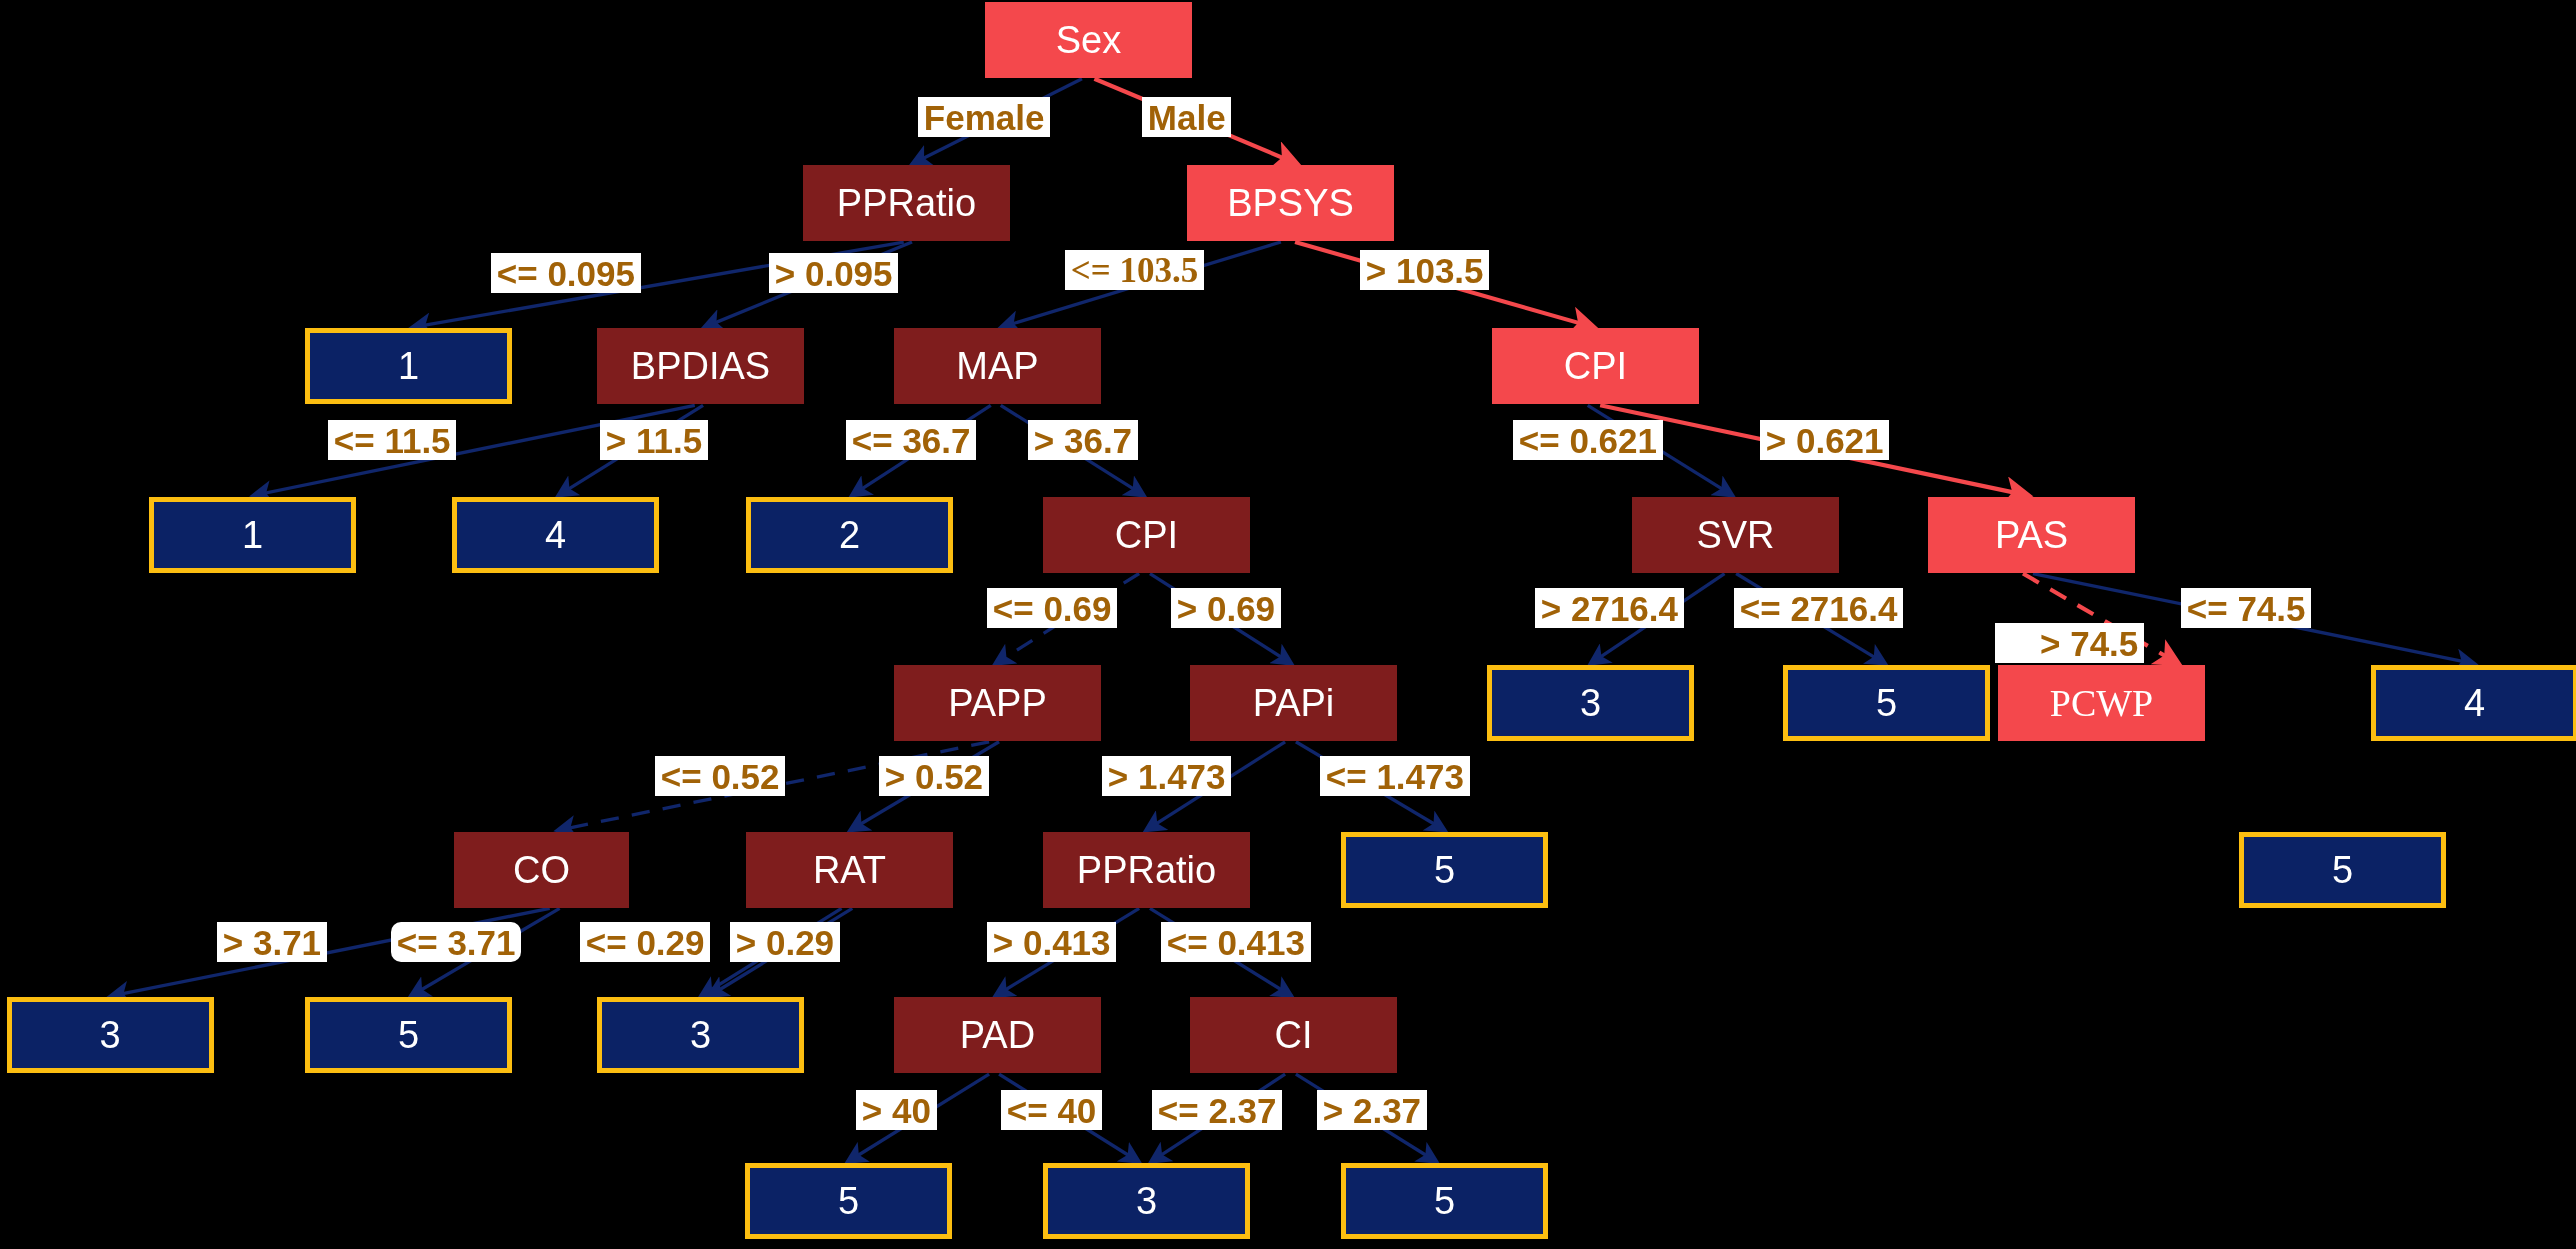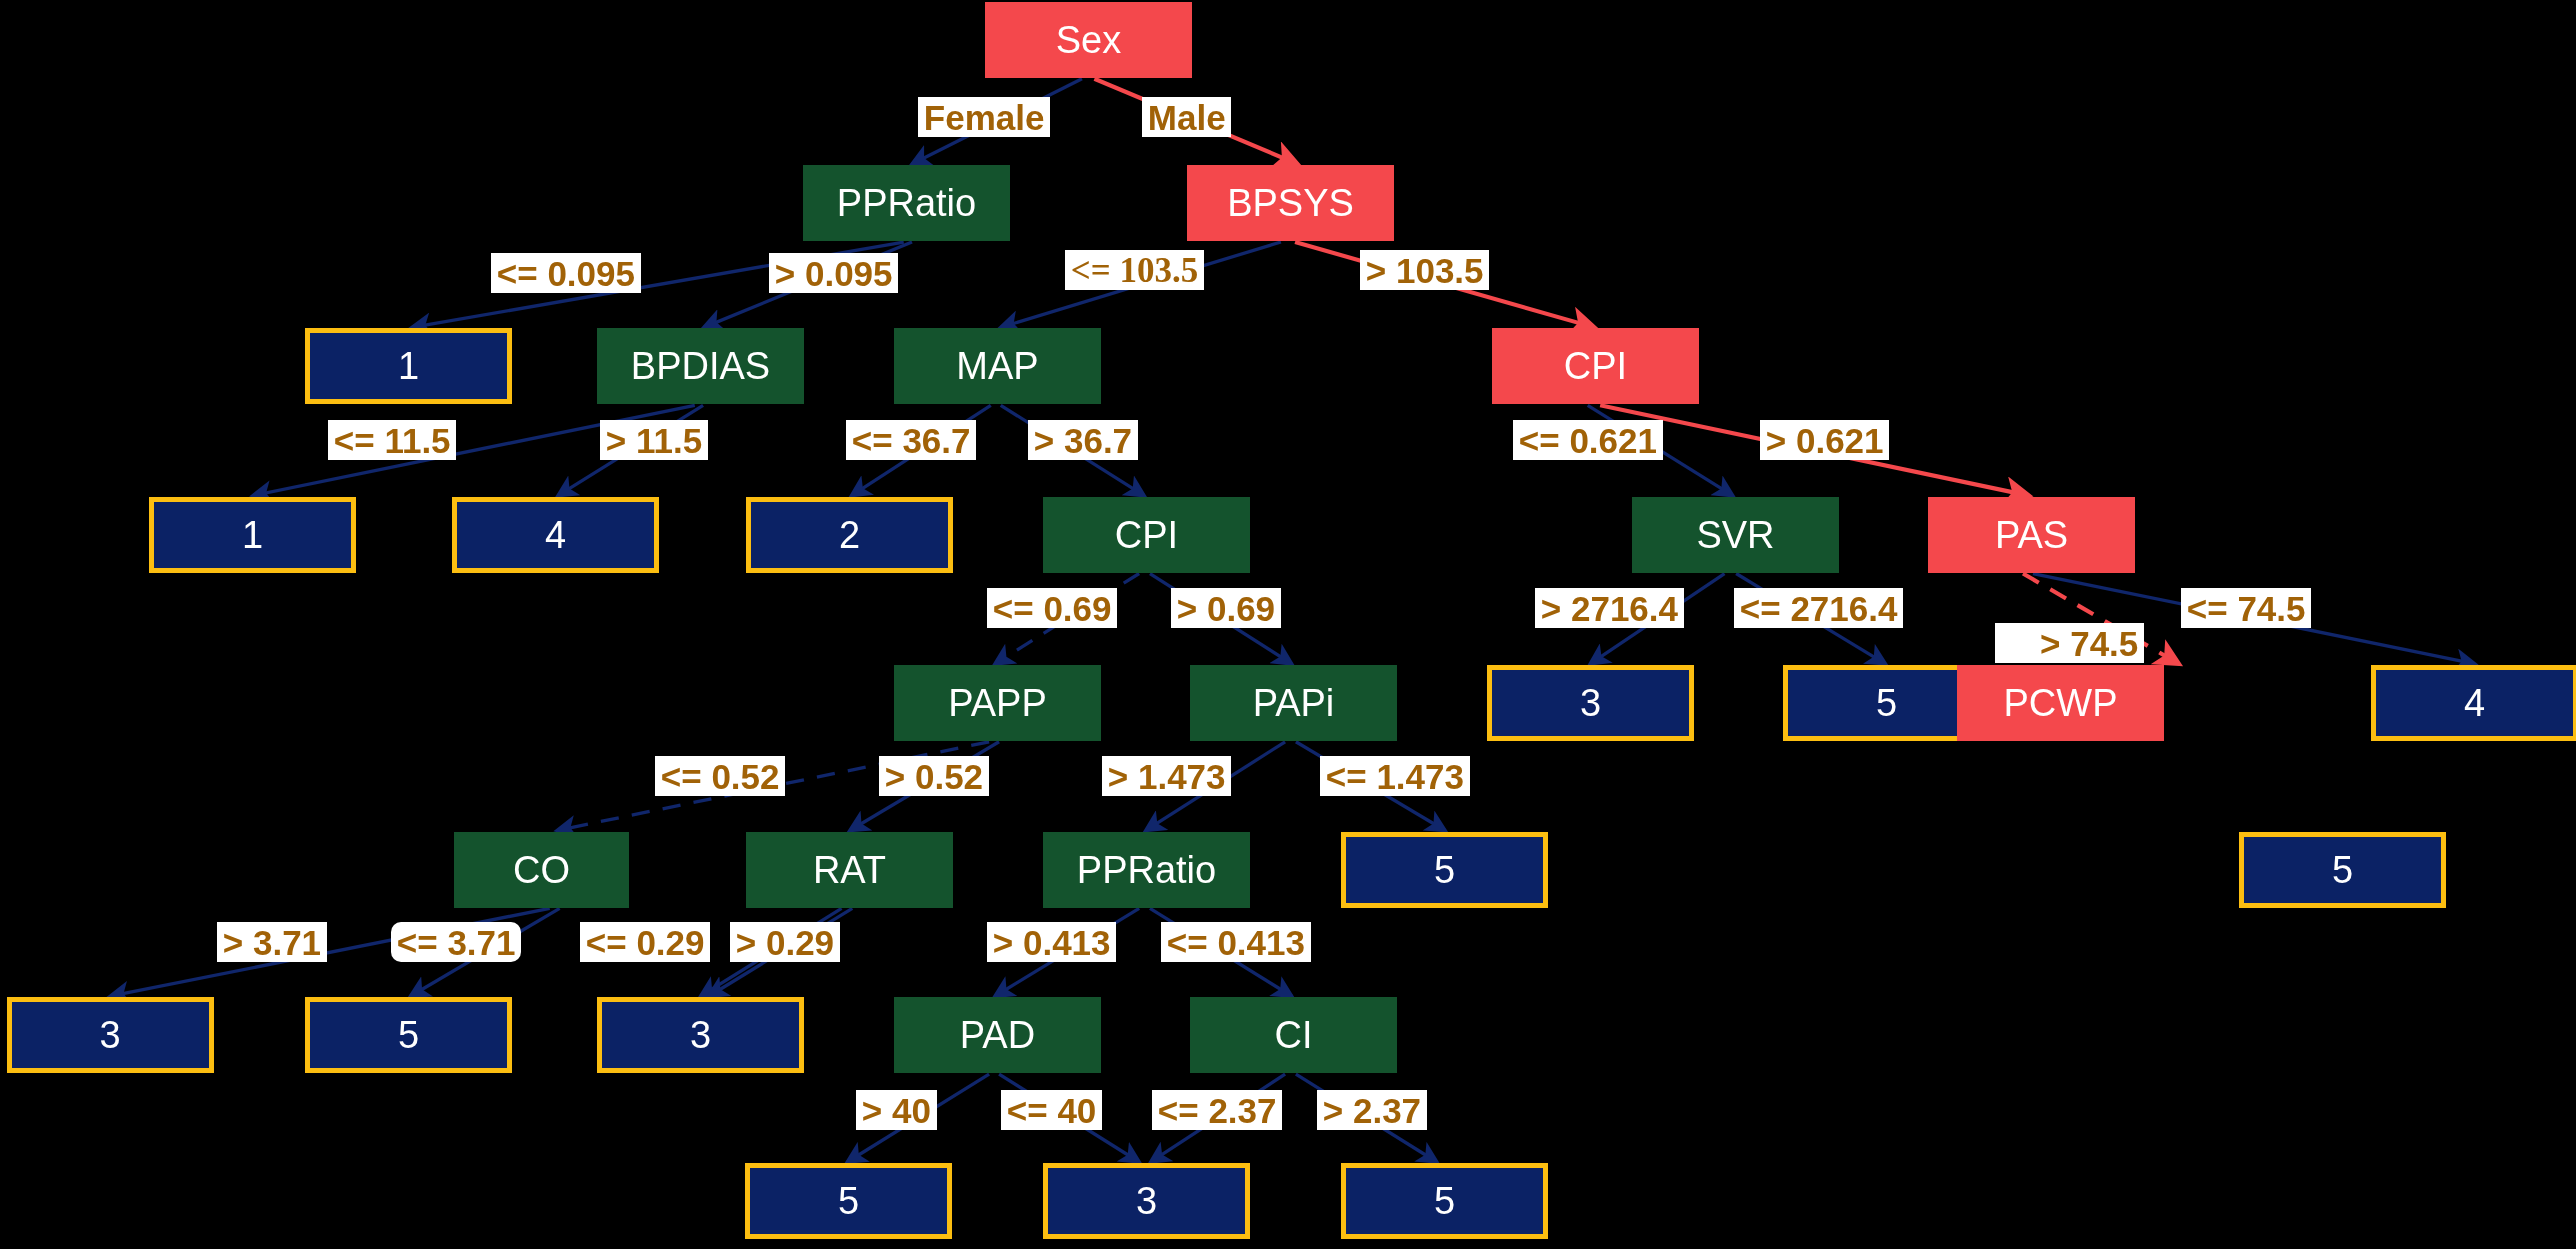--- a/index.html
+++ b/index.html
@@ -2,21 +2,21 @@
 <html style="font-size:13.3px"><head>
 <meta charset="utf-8">
 <style>
   html,body{margin:0;padding:0;background:#000;}
   body{width:2576px;height:1249px;overflow:hidden;font-family:"Liberation Sans",sans-serif;}
   #stage{position:relative;width:2576px;height:1249px;background:#000;}
   svg.edges{position:absolute;left:0;top:0;width:2576px;height:1249px;pointer-events:none;}
 
   .node{position:absolute;box-sizing:border-box;display:flex;align-items:center;justify-content:center;
         color:#fff;line-height:1;white-space:nowrap;}
-  .node.split-navy{background:#14532d;font-size:38px;}
+  .node.split-navy{background:#7f1d1d;font-size:38px;}
   .node.split-red{background:#F4484C;font-size:38px;}
   .node.leaf{background:#0B2265;border:5.8px solid #FCBE11;font-size:38px;}
 
   .elabel{position:absolute;box-sizing:border-box;background:#fff;color:#a16207;
           font-size:35px;font-weight:bold;line-height:1;padding:2.5px 5.8px;white-space:nowrap;
           display:flex;align-items:center;justify-content:center;}
 </style>
 </head>
 <body>
 
@@ -78,21 +78,21 @@
       <div class="node leaf" style="left: 149px; top: 497px; width: 207px; height: 76px;">1</div>
       <div class="node leaf" style="left: 452px; top: 497px; width: 207px; height: 76px;">4</div>
       <div class="node leaf" style="left: 746px; top: 497px; width: 207px; height: 76px;">2</div>
       <div class="node split-navy" style="left: 1043px; top: 497px; width: 207px; height: 76px;">CPI</div>
       <div class="node split-navy" style="left: 1632px; top: 497px; width: 207px; height: 76px;">SVR</div>
       <div class="node split-red" style="left: 1928px; top: 497px; width: 207px; height: 76px;">PAS</div>
       <div class="node split-navy" style="left: 894px; top: 665px; width: 207px; height: 76px;">PAPP</div>
       <div class="node split-navy" style="left: 1190px; top: 665px; width: 207px; height: 76px;">PAPi</div>
       <div class="node leaf" style="left: 1487px; top: 665px; width: 207px; height: 76px;">3</div>
       <div class="node leaf" style="left: 1783px; top: 665px; width: 207px; height: 76px;">5</div>
-      <div class="node split-red" style="left: 1957px; top: 665px; width: 207px; height: 76px;">PCWP</div>
+      <div class="node split-red" style="left: 1998px; top: 665px; width: 207px; height: 76px; font-family: Liberation Serif, serif;">PCWP</div>
       <div class="node leaf" style="left: 2371px; top: 665px; width: 207px; height: 76px;">4</div>
       <div class="node split-navy" style="left: 454px; top: 832px; width: 175px; height: 76px;">CO</div>
       <div class="node split-navy" style="left: 746px; top: 832px; width: 207px; height: 76px;">RAT</div>
       <div class="node split-navy" style="left: 1043px; top: 832px; width: 207px; height: 76px;">PPRatio</div>
       <div class="node leaf" style="left: 1341px; top: 832px; width: 207px; height: 76px;">5</div>
       <div class="node leaf" style="left: 2239px; top: 832px; width: 207px; height: 76px;">5</div>
       <div class="node leaf" style="left: 6.6px; top: 997px; width: 207px; height: 76px;">3</div>
       <div class="node leaf" style="left: 305px; top: 997px; width: 207px; height: 76px;">5</div>
       <div class="node leaf" style="left: 597px; top: 997px; width: 207px; height: 76px;">3</div>
       <div class="node split-navy" style="left: 894px; top: 997px; width: 207px; height: 76px;">PAD</div>

